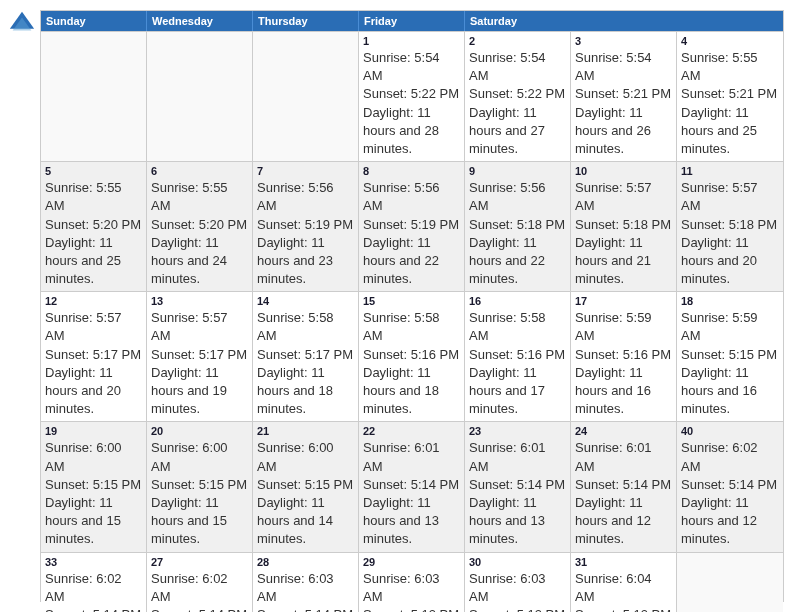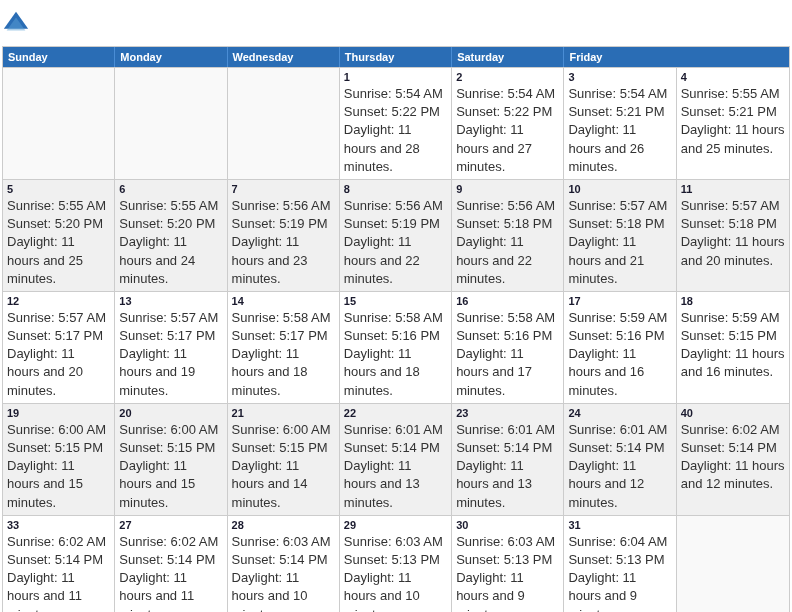--- a/index.html
+++ b/index.html
@@ -6,23 +6,23 @@
     body {
       font-family: Arial, sans-serif;
       background: #fff;
       width: 792px;
       height: 612px;
       overflow: hidden;
     }
     .page {
       width: 792px;
       height: 612px;
-      padding: 10px 2px;
-      display: flex;
-      flex-direction: column;
+      padding: 10px 8px;
+      display: flex;
+      flex-direction: row;
       border-radius: 15px;
     }
     .header {
       display: flex;
       justify-content: space-between;
       align-items: flex-start;
       margin-bottom: 8px;
     }
     .logo {
       display: flex;
@@ -133,25 +133,24 @@
     </div>
     <div class="title-block">
       <div class="main-title"></div>
       <div class="subtitle"></div>
     </div>
   </div>
 
   <div class="calendar">
     <div class="cal-header">
     <div class="cal-header-cell">Sunday</div>
-        <div class="cal-header-cell">Monday</div>
         <div class="cal-header-cell">Wednesday</div>
         <div class="cal-header-cell">Thursday</div>
+        <div class="cal-header-cell">Friday</div>
         <div class="cal-header-cell">Saturday</div>
-        <div class="cal-header-cell">Friday</div>
       </div>
     <div class="cal-body">
     <div class="cal-row">
           <div class="cal-cell empty"></div>
           <div class="cal-cell empty"></div>
           <div class="cal-cell empty"></div>
           <div class="cal-cell">
             <div class="day-num">1</div>
             <div class="day-info">Sunrise: 5:54 AM<br>Sunset: 5:22 PM<br>Daylight: 11 hours and 28 minutes.</div>
           </div>

